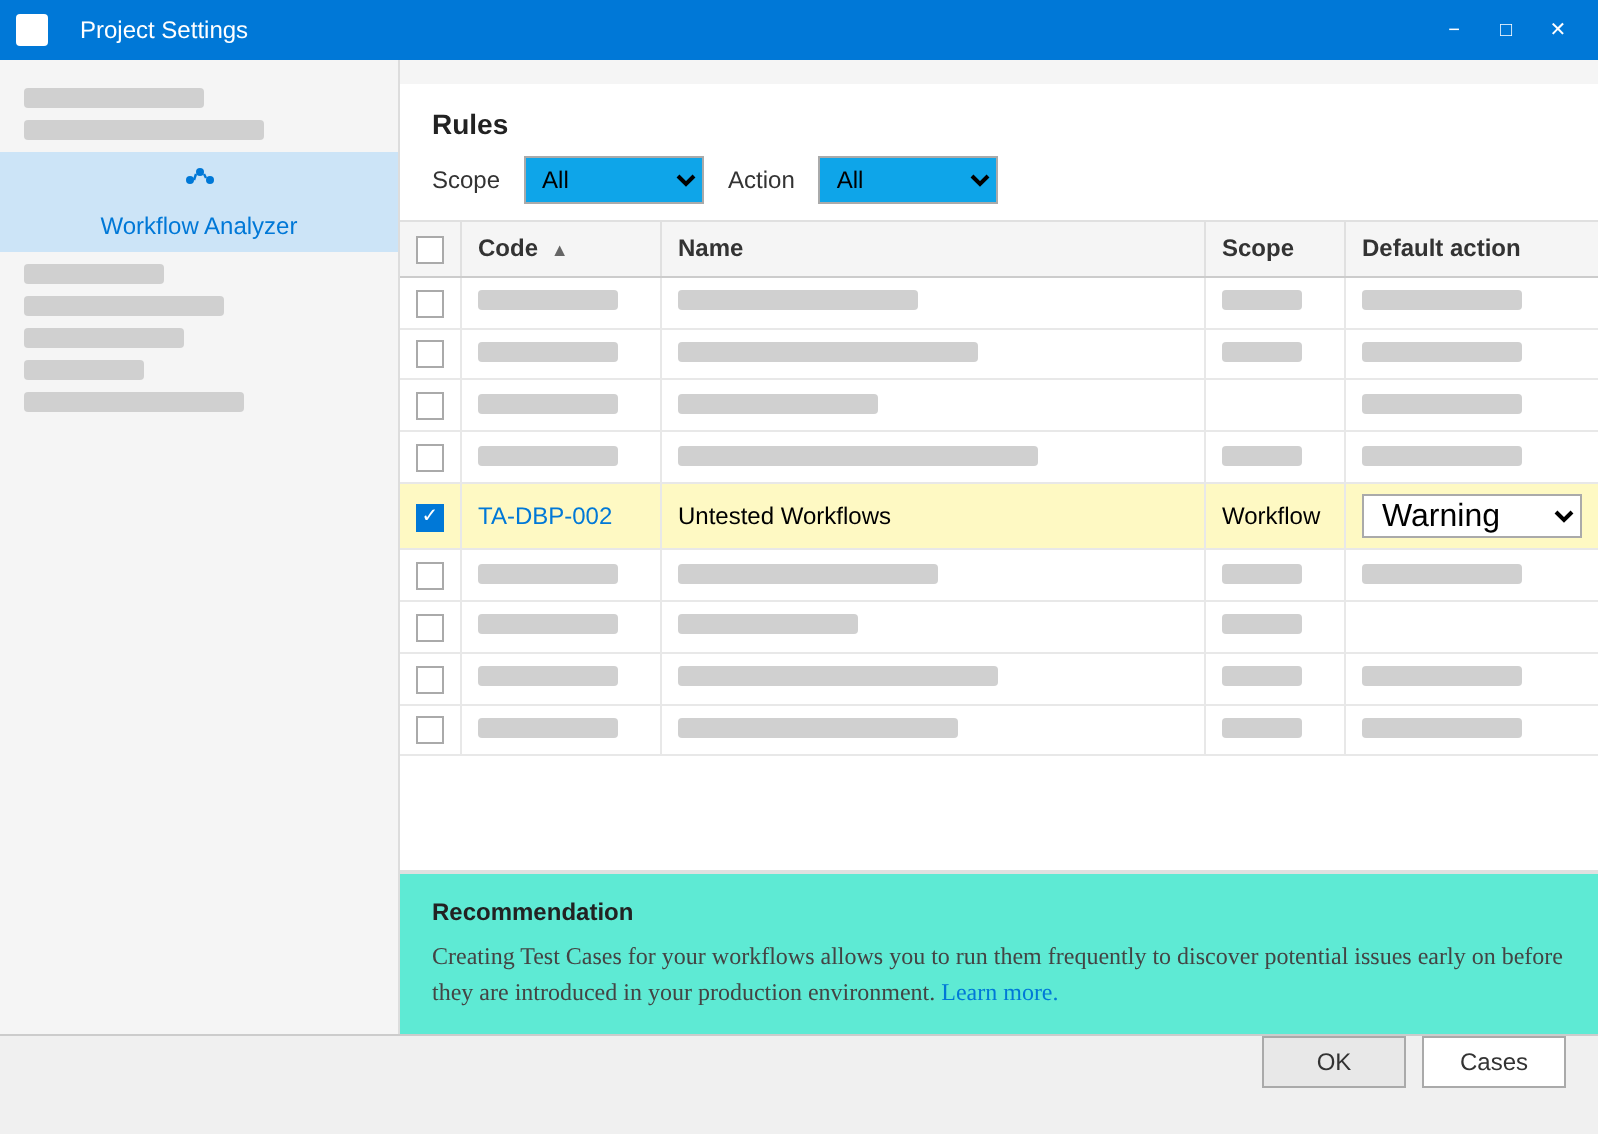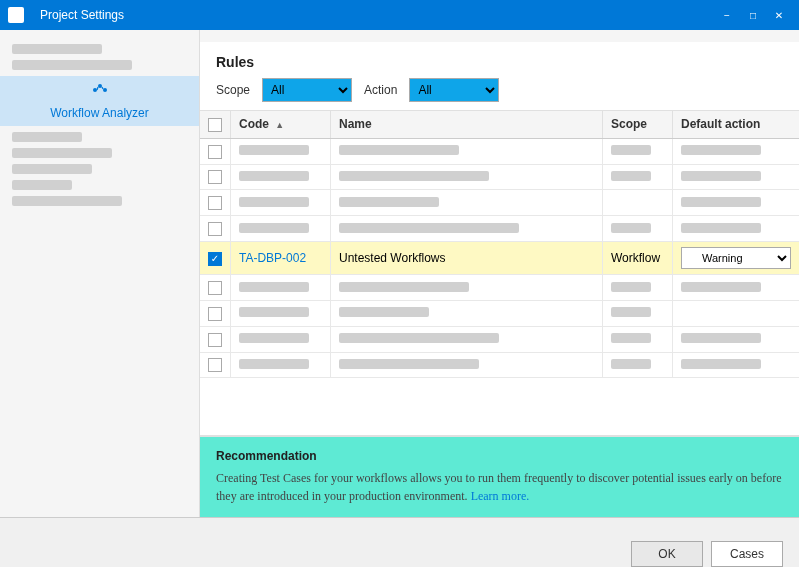--- a/index.html
+++ b/index.html
@@ -128,42 +128,42 @@
     
     .cb { width: 14px; height: 14px; border: 1px solid #aaa; display: inline-flex; align-items: center; justify-content: center; background: white; cursor: pointer; vertical-align: middle; }
     .cb.checked { background: #0078d7; border-color: #0078d7; }
     .cb.checked::after { content: '✓'; color: white; font-size: 10px; line-height: 1; }
 
     
     .warning-select {
       height: 22px;
       border: 1px solid #aaa;
       background: white;
-      font-size: 11px;
-      padding: 0 16px;
+      font-size: 16px;
+      padding: 0 5px;
       width: 110px;
       cursor: pointer;
     }
 
     
     .recommendation {
       padding: 12px 16px;
       background: #5eead4;
       border-top: 1px solid #e0e0e0;
     }
     .rec-title { font-weight: 600; font-size: 12px; margin-bottom: 6px; color: #222; }
     .rec-text { font-size: 12px; color: #444; line-height: 1.5; font-family: Liberation Serif, serif; }
 
     
     .bottom-bar {
       height: 50px;
       background: #f0f0f0;
       border-top: 1px solid #ccc;
       display: flex;
-      align-items: flex-end;
+      align-items: flex-start;
       justify-content: flex-end;
       padding: 0 16px;
       gap: 8px;
     }
     .btn {
       height: 26px;
       min-width: 72px;
       border: 1px solid #aaa;
       background: white;
       font-size: 12px;

